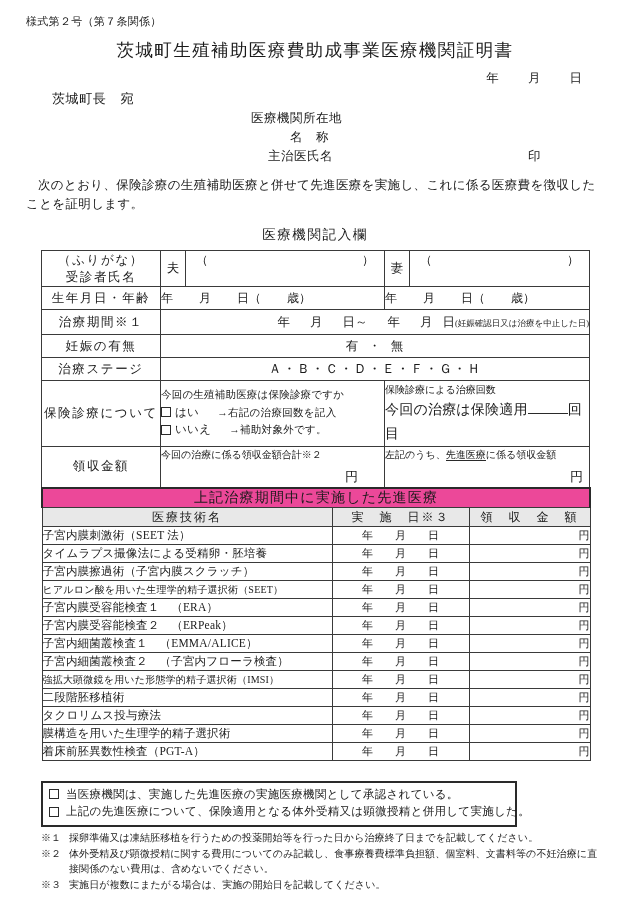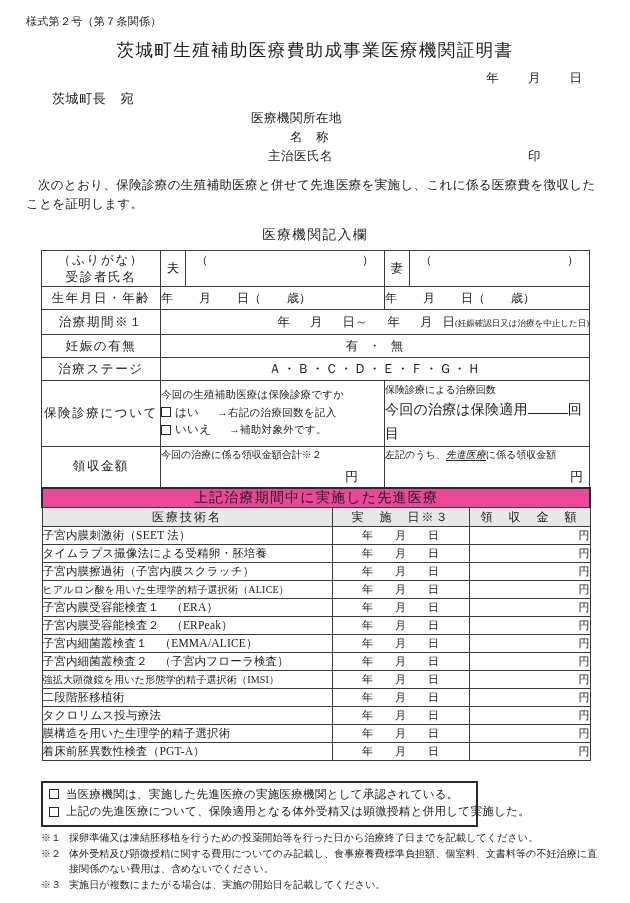--- a/index.html
+++ b/index.html
@@ -199,21 +199,21 @@
   .ul-blank {
     display: inline-block;
     border-bottom: 1px solid #2a2a2a;
     width: 40px;
   }
 
   .rcpt-left { padding: 4px 8px 5px 8px; font-size: 10px; line-height: 1.6; margin-left: 36px; }
   .rcpt-left .amt { display: block; text-align: right; font-size: 13px; padding-right: 26px; padding-top: 4px; }
   .rcpt-right { padding: 4px 6px 5px 8px; font-size: 10px; line-height: 1.6; }
   .rcpt-right .amt { display: block; text-align: right; font-size: 13px; padding-right: 6px; padding-top: 4px; }
-  .uline { border-bottom: 1px solid #2a2a2a; font-style: italic; }
+  .uline { border-bottom: 1px solid #2a2a2a; }
 
   
   .tbl.adv { top: 487px; }
   .tbl.adv td { border: 1px solid #3a3a3a; }
   .adv-banner {
     background: #ec4899;
     text-align: center;
     font-size: 14px;
     letter-spacing: 1.2px;
     height: 18px;
@@ -247,21 +247,21 @@
     font-size: 11px;
     padding-right: 5px;
     height: 17px;
   }
 
   
   .confirm-box {
     position: absolute;
     left: 41px;
     top: 781px;
-    width: 437px;
+    width: 476px;
     box-sizing: border-box;
     border: 2px solid #2a2a2a;
     padding: 3px 6px 4px 6px;
   }
   .confirm-line {
     font-size: 11.5px;
     letter-spacing: 0.3px;
     line-height: 1.5;
     white-space: nowrap;
   }
@@ -444,21 +444,21 @@
         <td class="adv-name">タイムラプス撮像法による受精卵・胚培養</td>
         <td class="adv-date"><i>年</i><i>月</i><i>日</i></td>
         <td class="adv-amt">円</td>
       </tr>
       <tr>
         <td class="adv-name">子宮内膜擦過術（子宮内膜スクラッチ）</td>
         <td class="adv-date"><i>年</i><i>月</i><i>日</i></td>
         <td class="adv-amt">円</td>
       </tr>
       <tr>
-        <td class="adv-name small">ヒアルロン酸を用いた生理学的精子選択術（ALICE）</td>
+        <td class="adv-name small">ヒアルロン酸を用いた生理学的精子選択術（SEET）</td>
         <td class="adv-date"><i>年</i><i>月</i><i>日</i></td>
         <td class="adv-amt">円</td>
       </tr>
       <tr>
         <td class="adv-name">子宮内膜受容能検査１　（ERA）</td>
         <td class="adv-date"><i>年</i><i>月</i><i>日</i></td>
         <td class="adv-amt">円</td>
       </tr>
       <tr>
         <td class="adv-name">子宮内膜受容能検査２　（ERPeak）</td>

